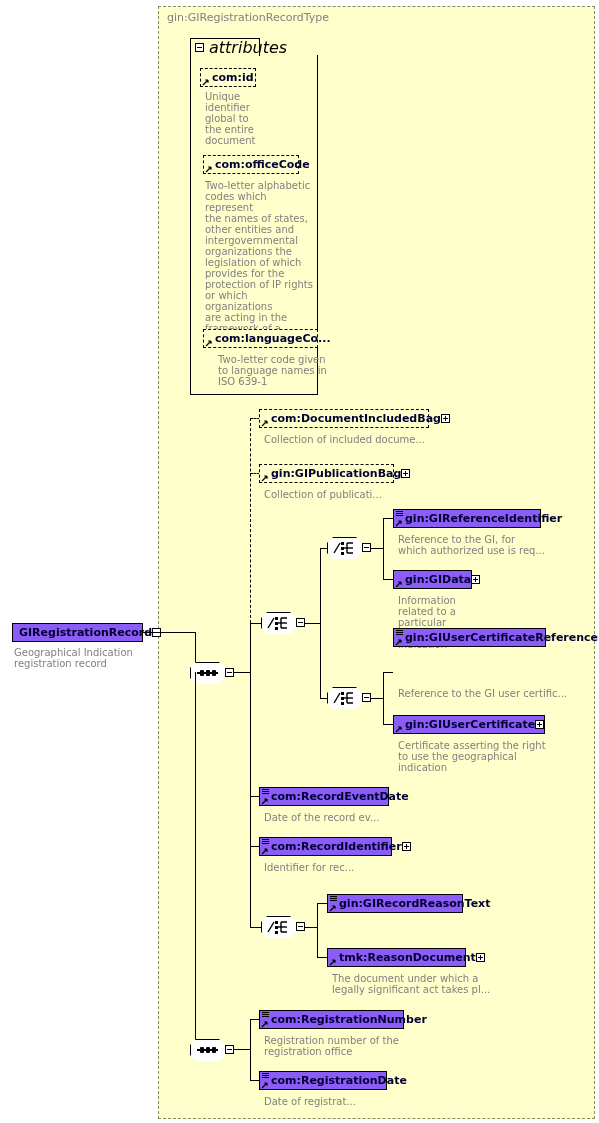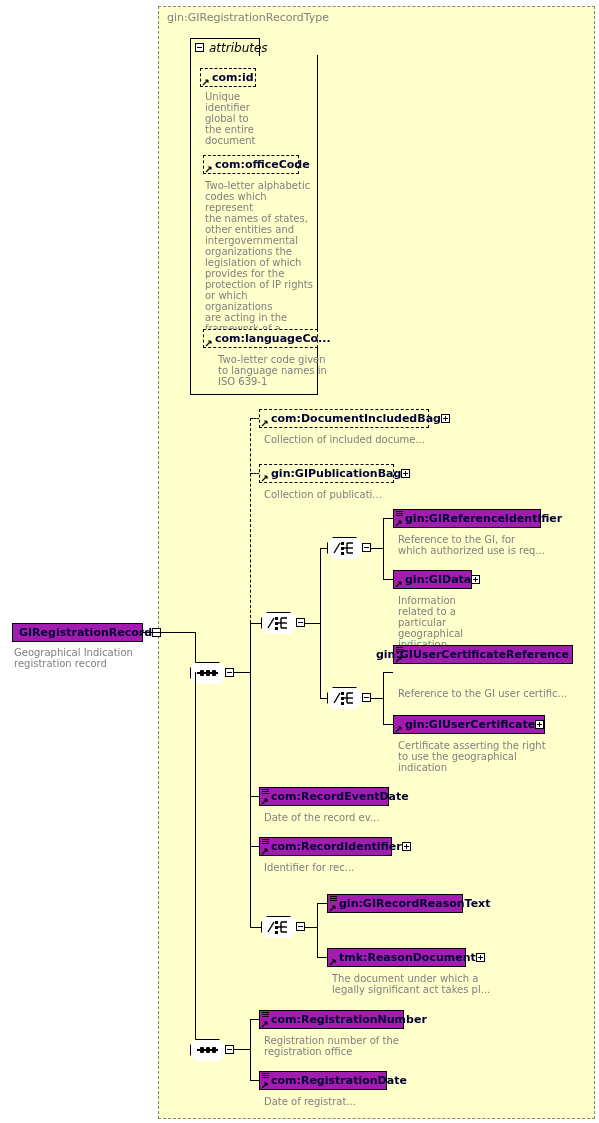--- a/index.html
+++ b/index.html
@@ -35,39 +35,39 @@
     position:absolute;
     background:#ffffcc;
     border:1px solid #000;
     border-bottom:none;
     box-sizing:border-box;
     display:flex;align-items:center;
     padding-left:4px;
     height:18px;
   }
   .attr-tab .ttl{
-    font-style:italic;font-size:12px;color:#000;margin-left:5px;white-space:nowrap;text-align:center;
+    font-style:italic;font-size:16px;color:#000;margin-left:5px;white-space:nowrap;text-align:center;
   }
 
   
   .sq{
     width:9px;height:9px;border:1px solid #000;background:#fff;
     box-sizing:border-box;position:relative;display:inline-block;flex:0 0 auto;
   }
   .sq::before{
     content:"";position:absolute;left:1px;right:1px;top:3px;height:1px;background:#000;
   }
   .sq.plus::after{
     content:"";position:absolute;top:1px;bottom:1px;left:3px;width:1px;background:#000;
   }
 
   
   .node{
     position:absolute;
-    background:#a21caf;
+    background:#8b5cf6;
     box-sizing:border-box;
     display:flex;align-items:center;
     height:19px;
     padding:0 3px 0 2px;
     white-space:nowrap;
   }
   .node.solid{border:1px solid #000;}
   .node.dashed{border:1px dashed #000;background:#ffffcc;}
   .node .lbl{
     font-size:11px;font-weight:bold;color:#000033;letter-spacing:0px;
@@ -320,21 +320,21 @@
       <rect x="8" y="6" width="3" height="3" fill="#000"></rect>
       <rect x="8" y="11" width="3" height="3" fill="#000"></rect>
     </svg>
   </div>
   <div class="sq" style="position:absolute;left:362px;top:693px;"></div>
   <div class="ln h" style="left:371px;top:698px;width:12px;"></div>
   <div class="ln v" style="left:383px;top:672px;height:52px;"></div>
 
   <div class="ln h" style="left:383px;top:672px;width:10px;"></div>
   <div class="shadow" style="left:396px;top:666px;width:176px;height:19px;"></div>
-  <div class="node solid hasmark" style="left:393px;top:645px;width:180px;justify-content:flex-end;">
+  <div class="node solid hasmark" style="left:393px;top:628px;width:153px;">
     <span class="seqmark">
         <i></i>
         <i></i>
         <i></i>
       </span>
     <svg class="refarrow" viewBox="0 0 7 7">
       <path d="M1,6 L6,1 M6,1 L3.2,1 M6,1 L6,3.8" stroke="#000" stroke-width="1.2" fill="none"></path>
     </svg>
     <span class="lbl">gin:GIUserCertificateReference</span>
   </div>

